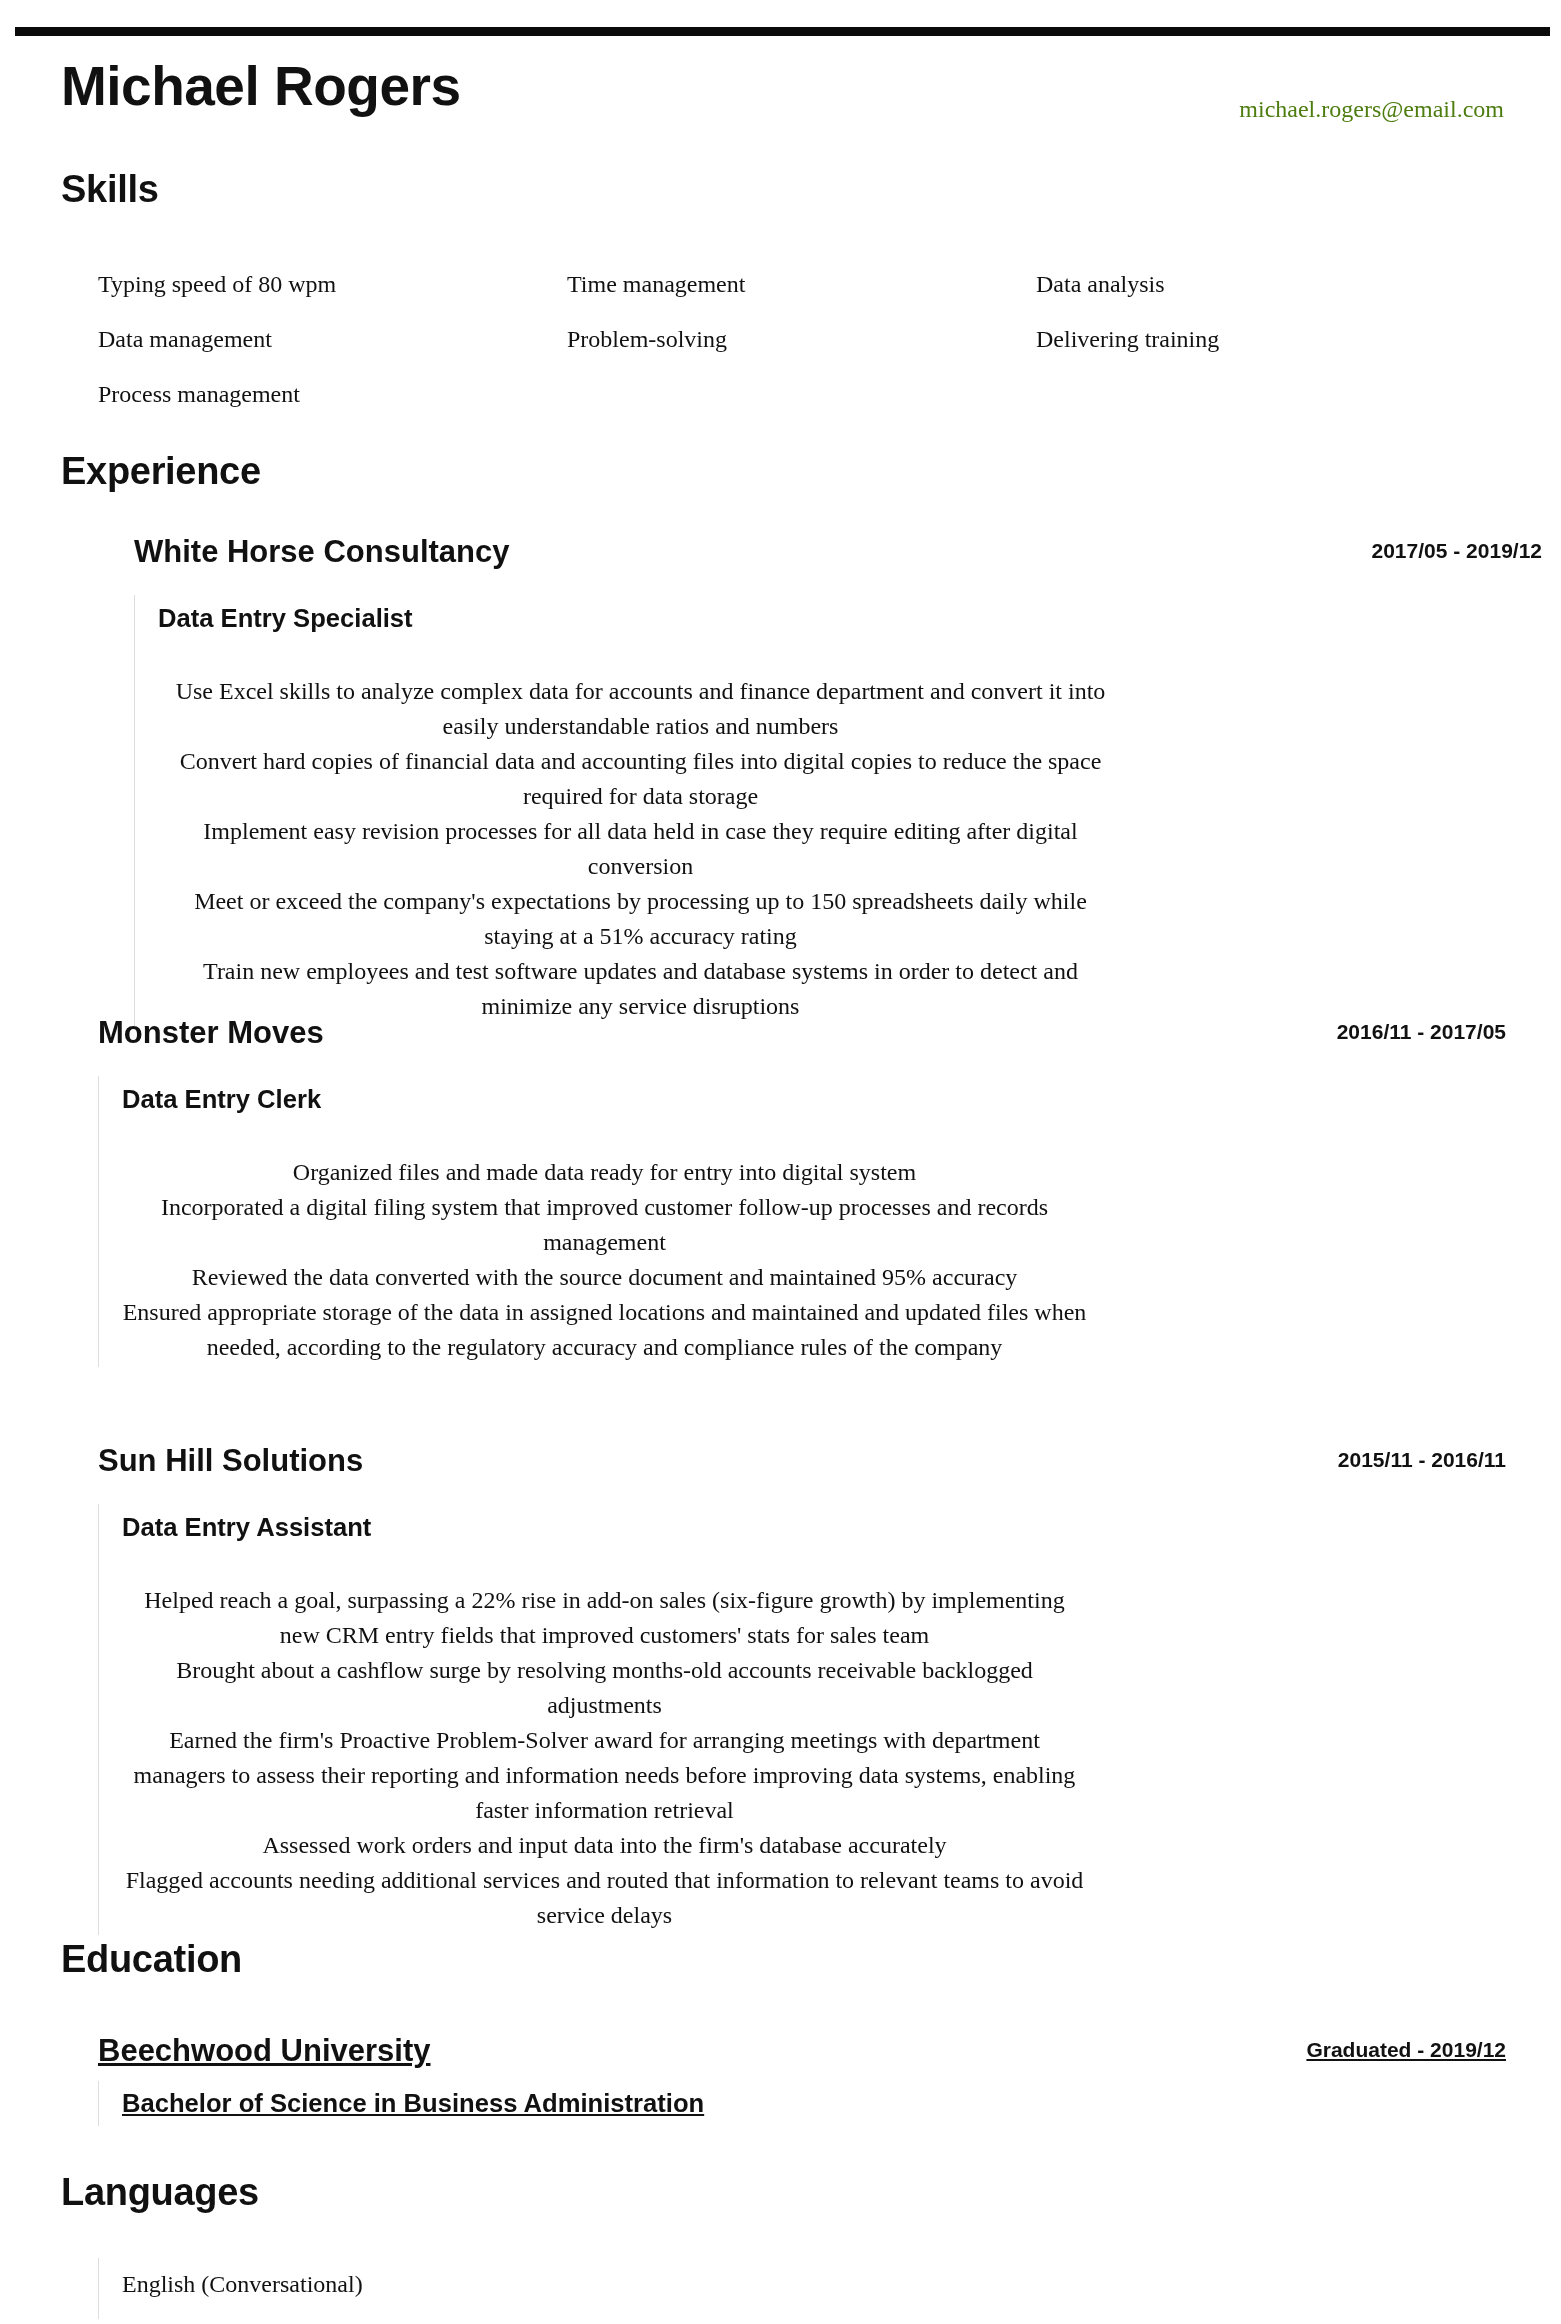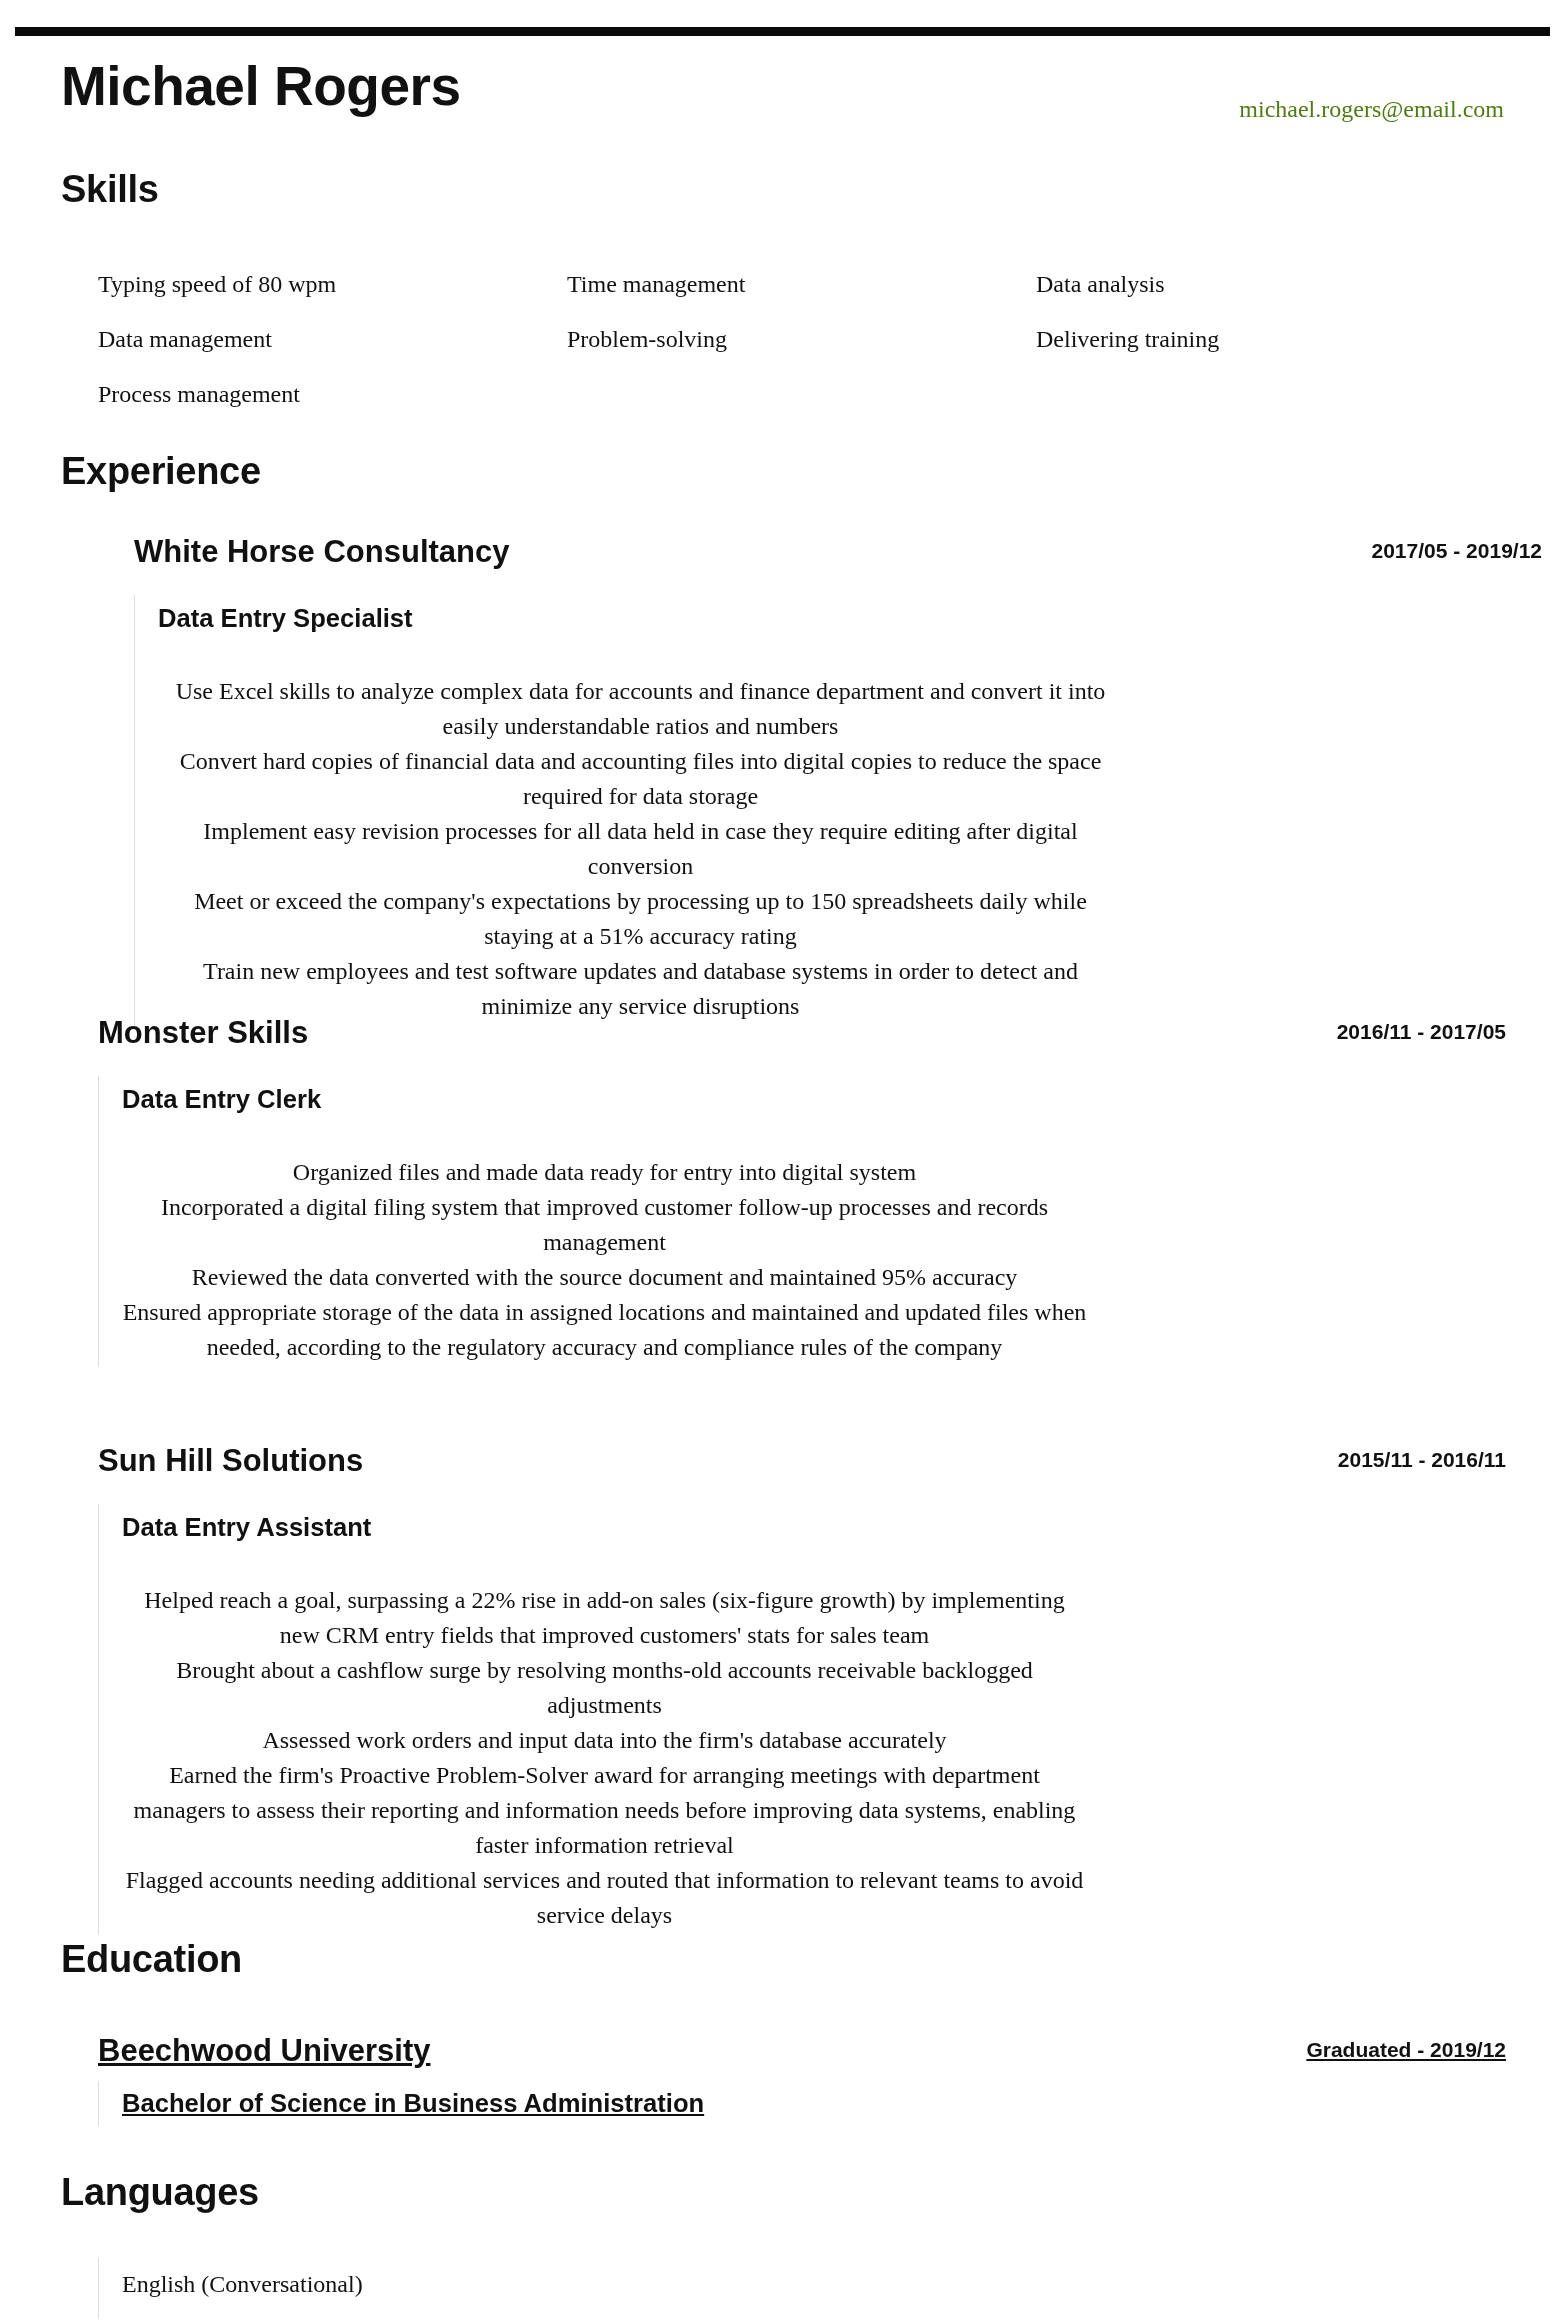--- a/index.html
+++ b/index.html
@@ -160,21 +160,21 @@
         <li>Convert hard copies of financial data and accounting files into digital copies to reduce the space required for data storage</li>
         <li>Implement easy revision processes for all data held in case they require editing after digital conversion</li>
         <li>Meet or exceed the company's expectations by processing up to 150 spreadsheets daily while staying at a 51% accuracy rating</li>
         <li>Train new employees and test software updates and database systems in order to detect and minimize any service disruptions</li>
       </ul>
     </div>
   </div>
 
   <div class="job" style="top:1017px;">
     <div class="job-header">
-      <h3 class="company sans">Monster Skills</h3>
+      <h3 class="company sans">Monster Moves</h3>
       <div class="dates sans">2016/11 - 2017/05</div>
     </div>
     <div class="role-block">
       <h4 class="role-title sans">Data Entry Clerk</h4>
       <ul class="bullets">
         <li>Organized files and made data ready for entry into digital system</li>
         <li>Incorporated a digital filing system that improved customer follow-up processes and records management</li>
         <li>Reviewed the data converted with the source document and maintained 95% accuracy</li>
         <li>Ensured appropriate storage of the data in assigned locations and maintained and updated files when needed, according to the regulatory accuracy and compliance rules of the company</li>
       </ul>
@@ -184,22 +184,22 @@
   <div class="job" style="top:1445px;">
     <div class="job-header">
       <h3 class="company sans">Sun Hill Solutions</h3>
       <div class="dates sans">2015/11 - 2016/11</div>
     </div>
     <div class="role-block">
       <h4 class="role-title sans">Data Entry Assistant</h4>
       <ul class="bullets">
         <li>Helped reach a goal, surpassing a 22% rise in add-on sales (six-figure growth) by implementing new CRM entry fields that improved customers' stats for sales team</li>
         <li>Brought about a cashflow surge by resolving months-old accounts receivable backlogged adjustments</li>
+        <li>Earned the firm's Proactive Problem-Solver award for arranging meetings with department managers to assess their reporting and information needs before improving data systems, enabling faster information retrieval</li>
         <li>Assessed work orders and input data into the firm's database accurately</li>
-        <li>Earned the firm's Proactive Problem-Solver award for arranging meetings with department managers to assess their reporting and information needs before improving data systems, enabling faster information retrieval</li>
         <li>Flagged accounts needing additional services and routed that information to relevant teams to avoid service delays</li>
       </ul>
     </div>
   </div>
 
   <h2 class="section-title sans" style="top:1940px;">Education</h2>
   <div class="job" style="top:2035px;text-decoration:underline;">
     <div class="job-header">
       <h3 class="company sans">Beechwood University</h3>
       <div class="dates sans">Graduated - 2019/12</div>

